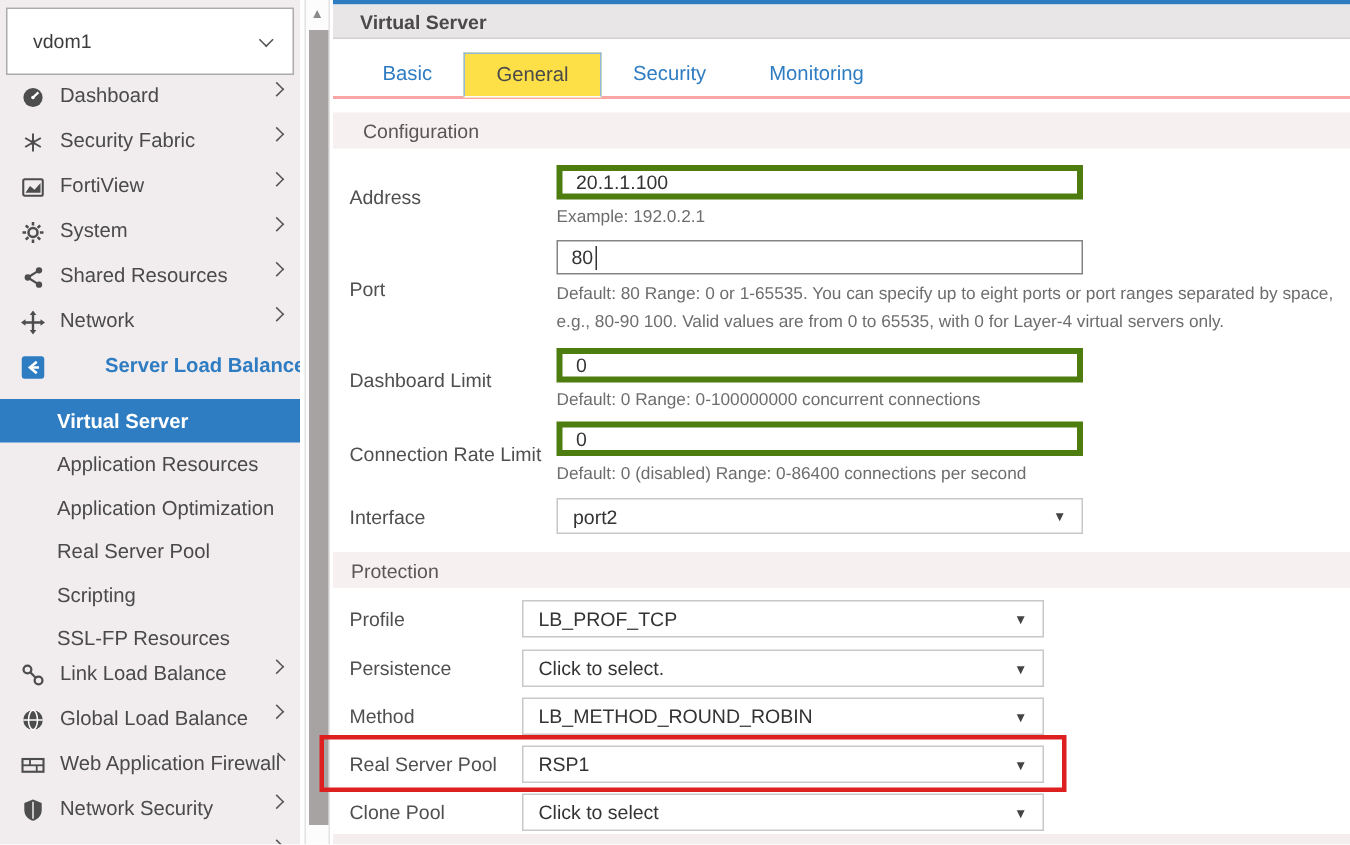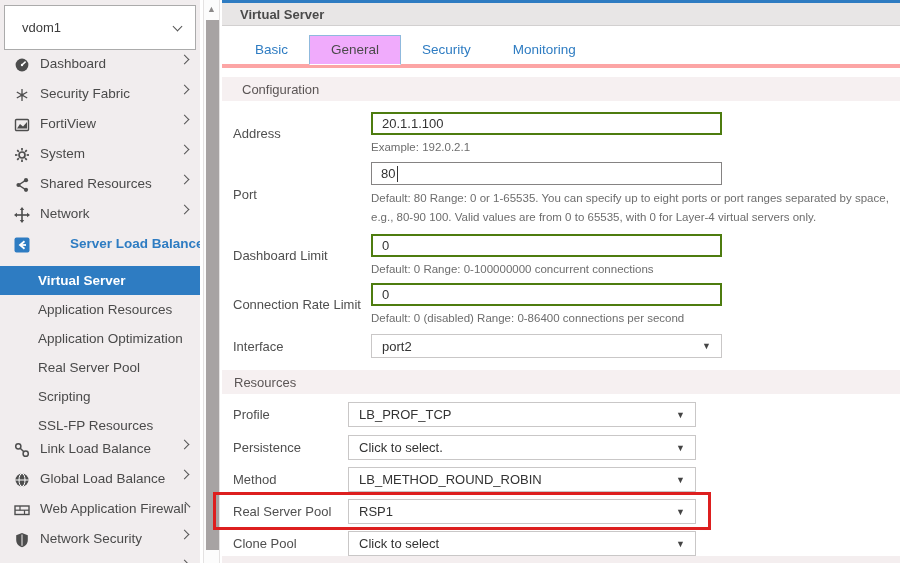--- a/index.html
+++ b/index.html
@@ -37,36 +37,36 @@
   .vscroll .thumb { position:absolute; left:2px; top:20px; width:13px; height:530px;
     background:#a7a3a3; cursor:pointer; }
 
   
   .main { position:absolute; left:222px; top:0; width:678px; height:563px; background:#fff; }
   .topline { height:3px; background:var(--accent,#2e7cc2); }
   .titlebar { height:23px; background:#e8e6e6; border-bottom:1px solid #d2d0d0;
     display:flex; align-items:center; padding-left:18px; }
   .titlebar .ttext { font-size:13px; font-weight:bold; color:#4a4a4a; }
 
-  .tabs { display:flex; align-items:center; padding:9px 0 0 12px; border-bottom:4px solid #fca5a5; }
+  .tabs { display:flex; align-items:flex-start; padding:9px 0 0 12px; border-bottom:2px solid #fca5a5; }
   .tab { padding:6px 21px 7px; font-size:13.5px; color:var(--accent,#2e7cc2); cursor:pointer; }
-  .tab.active { color:#4a4a4a; background:#f0abfc; border:1px solid #8fb9dd; border-bottom:1px solid #fff;
+  .tab.active { color:#4a4a4a; background:#fde047; border:1px solid #8fb9dd; border-bottom:1px solid #fff;
     margin-bottom:-1px; }
 
   .section-head { height:24px; background:#f6f0f1; display:flex; align-items:center;
     padding-left:12px; font-size:13px; color:#5b5555; }
   .section-head.cfg { margin-top:9px;padding-left:20px; }
   .section-head.res { margin-top:12px; }
 
   .row { display:flex; align-items:center; position:relative; }
   .row-label { width:149px; padding-left:11px; font-size:13px; color:#4f4f4f; flex:0 0 149px; }
   .res .row-label { width:126px; flex:0 0 126px; }
   .field-col { display:flex; flex-direction:column; }
 
-  .txt-input { width:351px; height:23px; border:2px solid #4d7c0f; background:#fff;
+  .txt-input { width:351px; height:23px; border:4px solid #4d7c0f; background:#fff;
     font-family:inherit; font-size:13px; color:#333; padding:0 0 0 9px; outline:none; }
   .txt-input.focused { border:1px solid #858383; }
   .caret-line { position:absolute; left:185px; top:4px; width:1px; height:16px; background:#333; }
   .help { font-size:11.5px; color:#6d6d6d; line-height:19px; margin-top:3px; }
   .help.first { margin-top:5px; line-height:14px; }
 
   .select { width:351px; height:24px; border:1px solid #c9c7c7; background:#fff; cursor:pointer;
     display:flex; align-items:center; justify-content:space-between; padding:0 10px; }
   .res .select { width:348px; height:25px; }
   .select .sel-text { font-size:13px; color:#333; }
@@ -323,21 +323,21 @@
     </div>
 
     <div class="row r-interface">
       <div class="row-label">Interface</div>
       <div class="select">
         <span class="sel-text">port2</span>
         <span class="sel-caret">▼</span>
       </div>
     </div>
 
-    <div class="section-head res">Resources</div>
+    <div class="section-head res">Protection</div>
 
     <div class="row res r-profile">
       <div class="row-label">Profile</div>
       <div class="select">
         <span class="sel-text">LB_PROF_TCP</span>
         <span class="sel-caret">▼</span>
       </div>
     </div>
 
     <div class="row res r-persistence">

